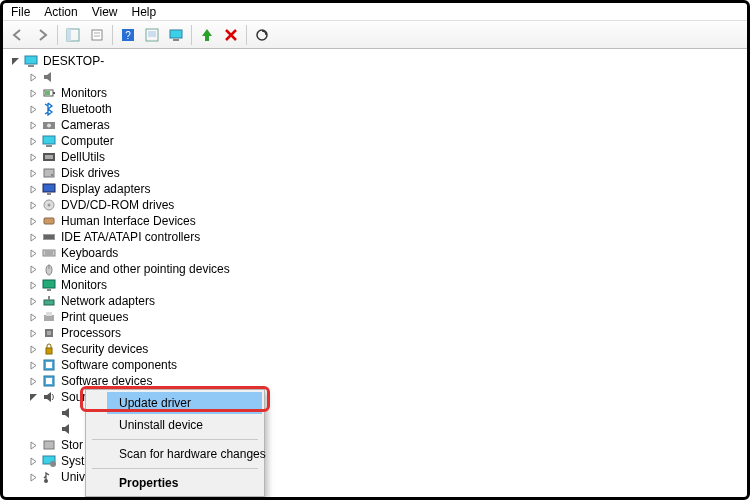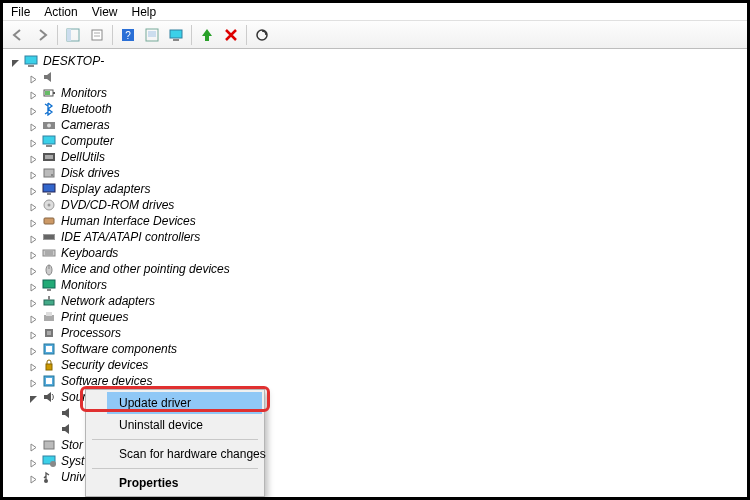--- a/index.html
+++ b/index.html
@@ -7,21 +7,21 @@
     margin: 0;
     font-family: "Segoe UI", Tahoma, sans-serif;
     font-size: 12px;
     background: #fff;
     color: #000;
   }
   .frame {
     width: 750px;
     height: 500px;
     border: 3px solid #000;
-    border-radius: 0;
+    border-radius: 6px;
     background: #fff;
     position: relative;
     overflow: hidden;
   }
   .menubar {
     display: flex;
     gap: 14px;
     padding: 2px 8px;
     font-size: 12px;
     border-bottom: 1px solid #e0e0e0;
@@ -54,24 +54,23 @@
     background: #ccc;
     margin: 0 2px;
   }
   .tree {
     padding: 4px 0 4px 6px;
     line-height: 16px;
     position: relative;
   }
   .node {
     display: flex;
-    align-items: flex-end;
+    align-items: center;
     height: 16px;
     white-space: nowrap;
-    font-style: italic;
   }
   .indent { display:inline-block; }
   .caret {
     width: 12px;
     height: 12px;
     display: inline-flex;
     align-items: center;
     justify-content: center;
     margin-right: 2px;
     cursor: default;
@@ -465,40 +464,40 @@
       </div>
       <div class="node">
         <span class="indent" style="width:18px"></span>
         <span class="caret">
           <svg width="9" height="9">
             <path d="M2 1 L7 4.5 L2 8 Z" fill="none" stroke="#888"></path>
           </svg>
         </span>
         <span class="nicon">
           <svg width="14" height="14">
+            <rect x="4" y="6" width="6" height="6" fill="#c90" stroke="#860"></rect>
+            <path d="M5 6v-2a2 2 0 0 1 4 0v2" fill="none" stroke="#860"></path>
+          </svg>
+        </span>
+        <span class="label">Security devices</span>
+      </div>
+      <div class="node">
+        <span class="indent" style="width:18px"></span>
+        <span class="caret">
+          <svg width="9" height="9">
+            <path d="M2 1 L7 4.5 L2 8 Z" fill="none" stroke="#888"></path>
+          </svg>
+        </span>
+        <span class="nicon">
+          <svg width="14" height="14">
             <rect x="2" y="2" width="10" height="10" fill="#5ad" stroke="#279"></rect>
             <rect x="4" y="4" width="6" height="6" fill="#fff"></rect>
           </svg>
         </span>
         <span class="label">Software components</span>
-      </div>
-      <div class="node">
-        <span class="indent" style="width:18px"></span>
-        <span class="caret">
-          <svg width="9" height="9">
-            <path d="M2 1 L7 4.5 L2 8 Z" fill="none" stroke="#888"></path>
-          </svg>
-        </span>
-        <span class="nicon">
-          <svg width="14" height="14">
-            <rect x="4" y="6" width="6" height="6" fill="#c90" stroke="#860"></rect>
-            <path d="M5 6v-2a2 2 0 0 1 4 0v2" fill="none" stroke="#860"></path>
-          </svg>
-        </span>
-        <span class="label">Security devices</span>
       </div>
       <div class="node">
         <span class="indent" style="width:18px"></span>
         <span class="caret">
           <svg width="9" height="9">
             <path d="M2 1 L7 4.5 L2 8 Z" fill="none" stroke="#888"></path>
           </svg>
         </span>
         <span class="nicon">
           <svg width="14" height="14">

